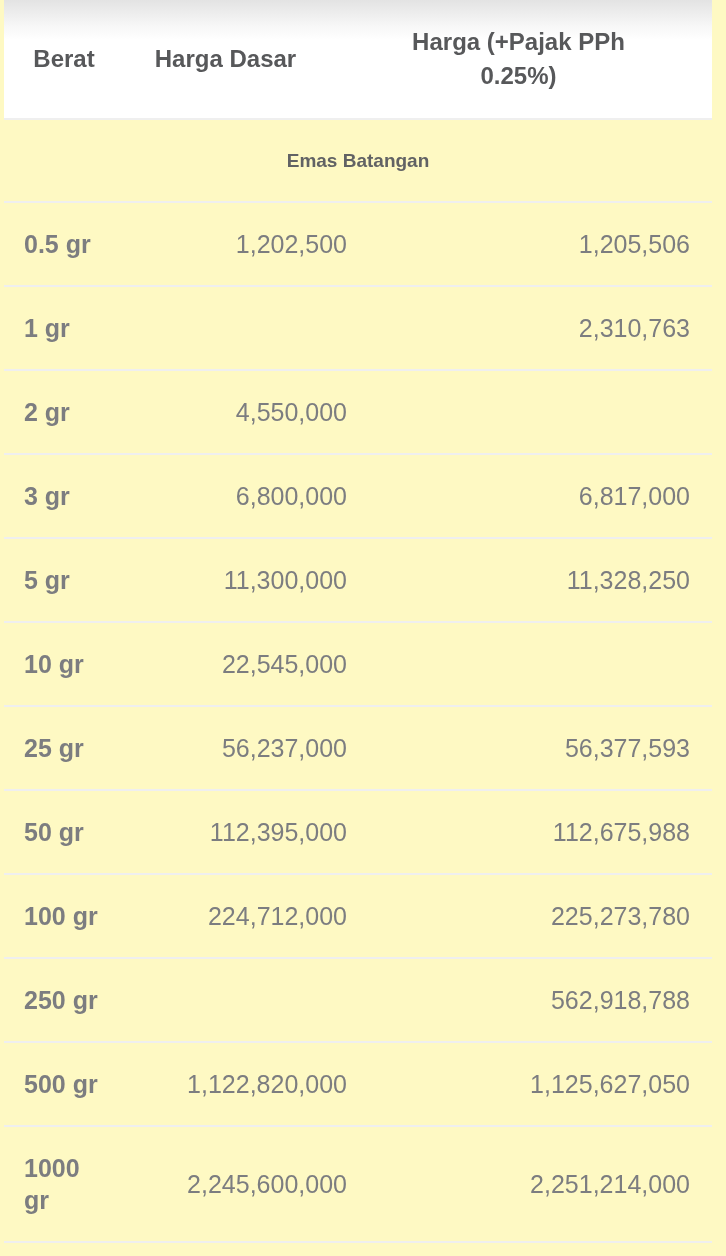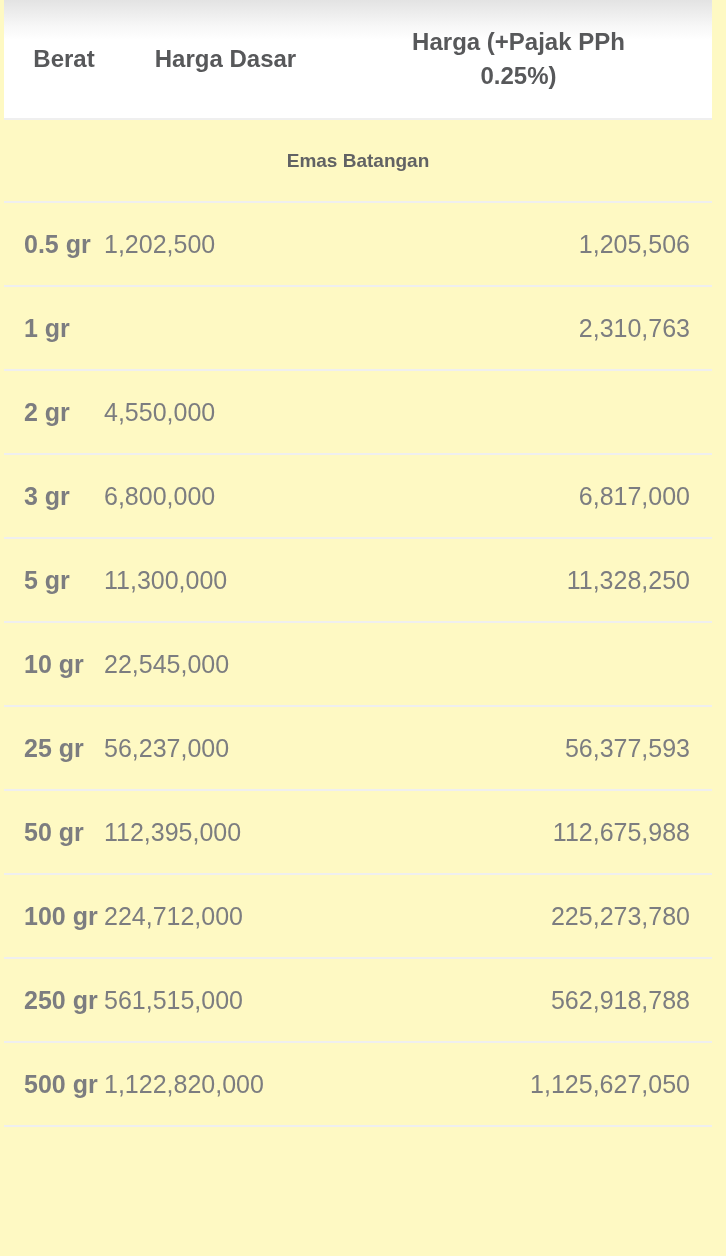--- a/index.html
+++ b/index.html
@@ -59,21 +59,21 @@
     border-bottom: 2px solid #efefef;
     padding: 25px 22px 25px 20px;
     min-height: 84px;
   }
   .cell {
     color: #7c7d80;
     font-size: 25px;
     line-height: 32px;
   }
   .cell.col-berat { text-align: left; overflow-wrap: break-word; font-weight: bold; }
-  .cell.col-dasar { text-align: left; }
+  .cell.col-dasar { text-align: right; }
   .cell.col-pajak { text-align: right; }
 </style>
 </head>
 <body>
 
 <div class="screen">
   <div class="price-table">
 
     <div class="thead">
       <div class="th col-berat">Berat</div>
@@ -134,26 +134,30 @@
   </div>
 
   <div class="row">
     <div class="cell col-berat">100 gr</div>
     <div class="cell col-dasar">224,712,000</div>
     <div class="cell col-pajak">225,273,780</div>
   </div>
 
   <div class="row">
     <div class="cell col-berat">250 gr</div>
-    <div class="cell col-dasar">561,515,000</div>
     <div class="cell col-pajak">562,918,788</div>
   </div>
 
   <div class="row">
     <div class="cell col-berat">500 gr</div>
     <div class="cell col-dasar">1,122,820,000</div>
     <div class="cell col-pajak">1,125,627,050</div>
   </div>
 
+  <div class="row">
+    <div class="cell col-berat">1000 gr</div>
+    <div class="cell col-dasar">2,245,600,000</div>
+    <div class="cell col-pajak">2,251,214,000</div>
+  </div>
 </div>
 
   </div>
 </div>
 
 </body></html>

